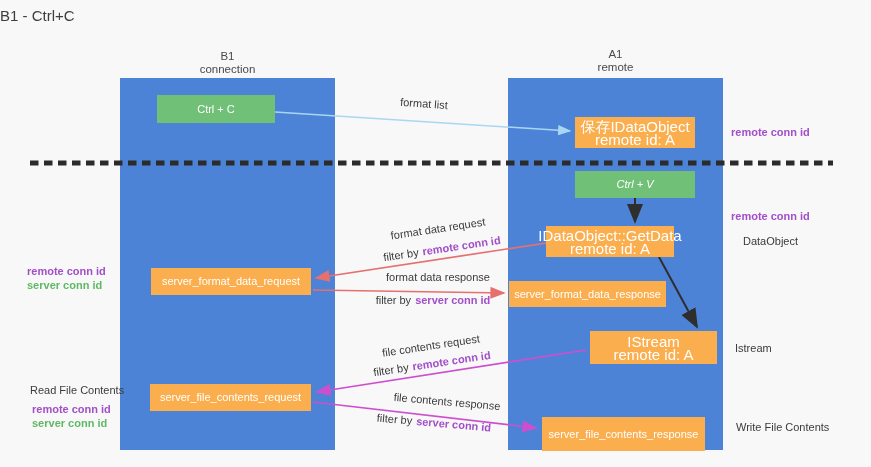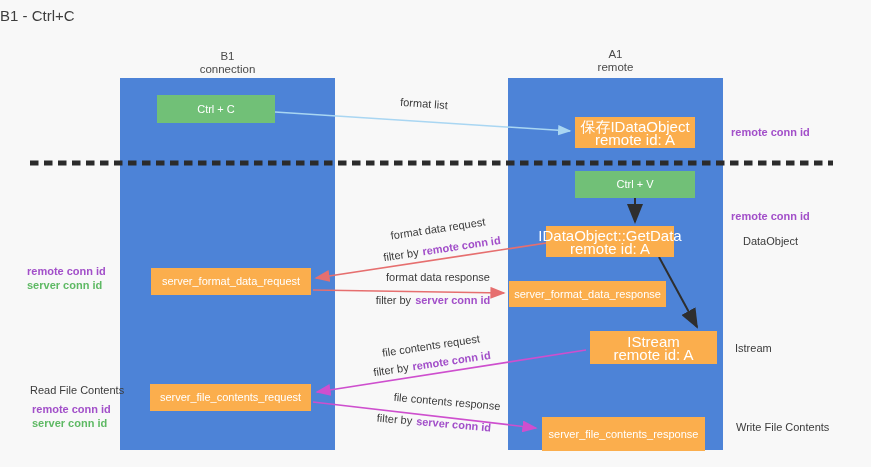--- a/index.html
+++ b/index.html
@@ -97,21 +97,21 @@
     <line x1="313" y1="402" x2="536" y2="428" class="ln-mag" marker-end="url(#arr-mag)"></line>
   </svg>
 
   <div class="abs node green" style="left:157px;top:95px;width:118px;height:28px;">
     <div>Ctrl + C</div>
   </div>
   <div class="abs node orange" style="left:575px;top:117px;width:120px;height:31px;">
     <div class="l2">保存IDataObject</div>
     <div class="l2">remote id: A</div>
   </div>
-  <div class="abs node green" style="left:575px;top:171px;width:120px;height:27px;">
+  <div class="abs node green" style="left:575px;top:171px;width:120px;height:27px;font-style:italic;">
     <div>Ctrl + V</div>
   </div>
   <div class="abs node orange" style="left:546px;top:226px;width:128px;height:31px;">
     <div class="l2">IDataObject::GetData</div>
     <div class="l2">remote id: A</div>
   </div>
   <div class="abs node orange" style="left:509px;top:281px;width:157px;height:26px;">
     <div>server_format_data_response</div>
   </div>
   <div class="abs node orange" style="left:151px;top:268px;width:160px;height:27px;">

